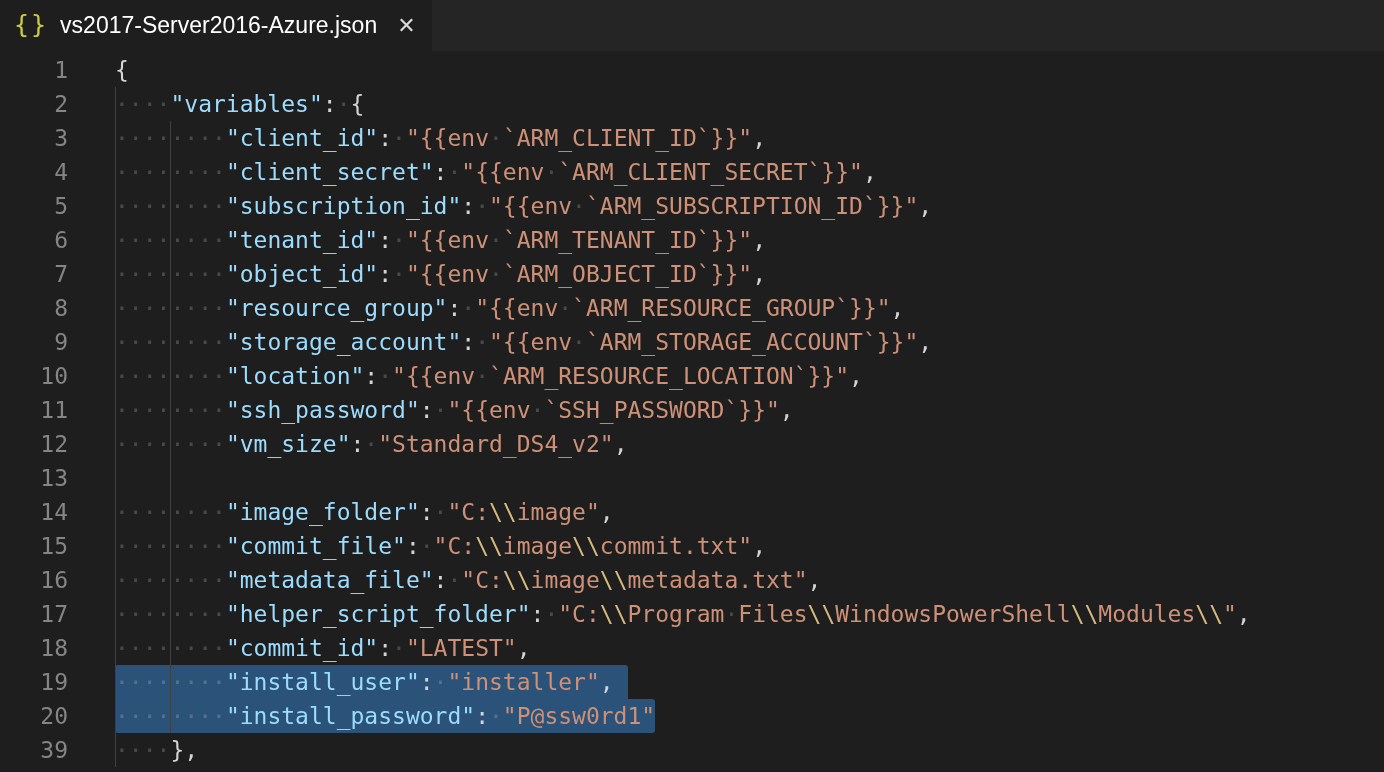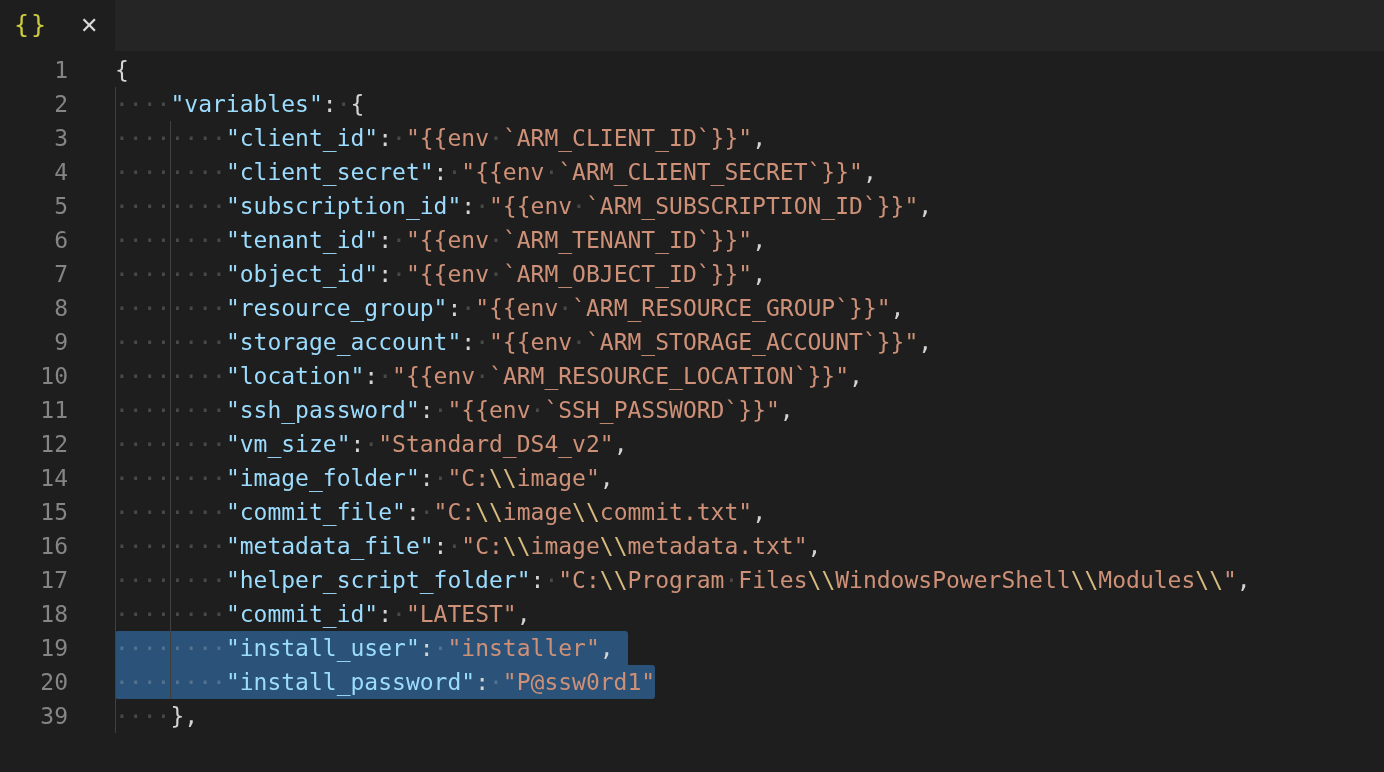--- a/index.html
+++ b/index.html
@@ -101,38 +101,40 @@
     background: var(--selection);
     border-radius: 0 3px 3px 3px;
   }
 </style>
 </head>
 <body>
 
 <div class="tabbar">
   <div class="tab">
     <span class="tab-icon">{}</span>
+    <span class="tab-title">vs2017-Server2016-Azure.json</span>
     <span class="tab-close">✕</span>
   </div>
 </div>
 
 <div class="editor">
   <div id="editor-lines">
       <div class="line"><span class="num">1</span><span class="code"><span class="tk-punct">{</span></span></div>
       <div class="line"><span class="num">2</span><span class="guide" style="left: 115px;"></span><span class="code"><span class="ws">·</span><span class="ws">·</span><span class="ws">·</span><span class="ws">·</span><span class="tk-key">"variables"</span><span class="tk-punct">:</span><span class="ws">·</span><span class="tk-punct">{</span></span></div>
       <div class="line"><span class="num">3</span><span class="guide" style="left: 115px;"></span><span class="guide" style="left: calc(4ch + 115px);"></span><span class="code"><span class="ws">·</span><span class="ws">·</span><span class="ws">·</span><span class="ws">·</span><span class="ws">·</span><span class="ws">·</span><span class="ws">·</span><span class="ws">·</span><span class="tk-key">"client_id"</span><span class="tk-punct">:</span><span class="ws">·</span><span class="tk-str">"{{env</span><span class="ws">·</span><span class="tk-str">`ARM_CLIENT_ID`}}"</span><span class="tk-punct">,</span></span></div>
       <div class="line"><span class="num">4</span><span class="guide" style="left: 115px;"></span><span class="guide" style="left: calc(4ch + 115px);"></span><span class="code"><span class="ws">·</span><span class="ws">·</span><span class="ws">·</span><span class="ws">·</span><span class="ws">·</span><span class="ws">·</span><span class="ws">·</span><span class="ws">·</span><span class="tk-key">"client_secret"</span><span class="tk-punct">:</span><span class="ws">·</span><span class="tk-str">"{{env</span><span class="ws">·</span><span class="tk-str">`ARM_CLIENT_SECRET`}}"</span><span class="tk-punct">,</span></span></div>
       <div class="line"><span class="num">5</span><span class="guide" style="left: 115px;"></span><span class="guide" style="left: calc(4ch + 115px);"></span><span class="code"><span class="ws">·</span><span class="ws">·</span><span class="ws">·</span><span class="ws">·</span><span class="ws">·</span><span class="ws">·</span><span class="ws">·</span><span class="ws">·</span><span class="tk-key">"subscription_id"</span><span class="tk-punct">:</span><span class="ws">·</span><span class="tk-str">"{{env</span><span class="ws">·</span><span class="tk-str">`ARM_SUBSCRIPTION_ID`}}"</span><span class="tk-punct">,</span></span></div>
       <div class="line"><span class="num">6</span><span class="guide" style="left: 115px;"></span><span class="guide" style="left: calc(4ch + 115px);"></span><span class="code"><span class="ws">·</span><span class="ws">·</span><span class="ws">·</span><span class="ws">·</span><span class="ws">·</span><span class="ws">·</span><span class="ws">·</span><span class="ws">·</span><span class="tk-key">"tenant_id"</span><span class="tk-punct">:</span><span class="ws">·</span><span class="tk-str">"{{env</span><span class="ws">·</span><span class="tk-str">`ARM_TENANT_ID`}}"</span><span class="tk-punct">,</span></span></div>
       <div class="line"><span class="num">7</span><span class="guide" style="left: 115px;"></span><span class="guide" style="left: calc(4ch + 115px);"></span><span class="code"><span class="ws">·</span><span class="ws">·</span><span class="ws">·</span><span class="ws">·</span><span class="ws">·</span><span class="ws">·</span><span class="ws">·</span><span class="ws">·</span><span class="tk-key">"object_id"</span><span class="tk-punct">:</span><span class="ws">·</span><span class="tk-str">"{{env</span><span class="ws">·</span><span class="tk-str">`ARM_OBJECT_ID`}}"</span><span class="tk-punct">,</span></span></div>
       <div class="line"><span class="num">8</span><span class="guide" style="left: 115px;"></span><span class="guide" style="left: calc(4ch + 115px);"></span><span class="code"><span class="ws">·</span><span class="ws">·</span><span class="ws">·</span><span class="ws">·</span><span class="ws">·</span><span class="ws">·</span><span class="ws">·</span><span class="ws">·</span><span class="tk-key">"resource_group"</span><span class="tk-punct">:</span><span class="ws">·</span><span class="tk-str">"{{env</span><span class="ws">·</span><span class="tk-str">`ARM_RESOURCE_GROUP`}}"</span><span class="tk-punct">,</span></span></div>
       <div class="line"><span class="num">9</span><span class="guide" style="left: 115px;"></span><span class="guide" style="left: calc(4ch + 115px);"></span><span class="code"><span class="ws">·</span><span class="ws">·</span><span class="ws">·</span><span class="ws">·</span><span class="ws">·</span><span class="ws">·</span><span class="ws">·</span><span class="ws">·</span><span class="tk-key">"storage_account"</span><span class="tk-punct">:</span><span class="ws">·</span><span class="tk-str">"{{env</span><span class="ws">·</span><span class="tk-str">`ARM_STORAGE_ACCOUNT`}}"</span><span class="tk-punct">,</span></span></div>
       <div class="line"><span class="num">10</span><span class="guide" style="left: 115px;"></span><span class="guide" style="left: calc(4ch + 115px);"></span><span class="code"><span class="ws">·</span><span class="ws">·</span><span class="ws">·</span><span class="ws">·</span><span class="ws">·</span><span class="ws">·</span><span class="ws">·</span><span class="ws">·</span><span class="tk-key">"location"</span><span class="tk-punct">:</span><span class="ws">·</span><span class="tk-str">"{{env</span><span class="ws">·</span><span class="tk-str">`ARM_RESOURCE_LOCATION`}}"</span><span class="tk-punct">,</span></span></div>
       <div class="line"><span class="num">11</span><span class="guide" style="left: 115px;"></span><span class="guide" style="left: calc(4ch + 115px);"></span><span class="code"><span class="ws">·</span><span class="ws">·</span><span class="ws">·</span><span class="ws">·</span><span class="ws">·</span><span class="ws">·</span><span class="ws">·</span><span class="ws">·</span><span class="tk-key">"ssh_password"</span><span class="tk-punct">:</span><span class="ws">·</span><span class="tk-str">"{{env</span><span class="ws">·</span><span class="tk-str">`SSH_PASSWORD`}}"</span><span class="tk-punct">,</span></span></div>
       <div class="line"><span class="num">12</span><span class="guide" style="left: 115px;"></span><span class="guide" style="left: calc(4ch + 115px);"></span><span class="code"><span class="ws">·</span><span class="ws">·</span><span class="ws">·</span><span class="ws">·</span><span class="ws">·</span><span class="ws">·</span><span class="ws">·</span><span class="ws">·</span><span class="tk-key">"vm_size"</span><span class="tk-punct">:</span><span class="ws">·</span><span class="tk-str">"Standard_DS4_v2"</span><span class="tk-punct">,</span></span></div>
+      <div class="line"><span class="num">13</span><span class="guide" style="left: 115px;"></span><span class="guide" style="left: calc(4ch + 115px);"></span><span class="code"></span></div>
       <div class="line"><span class="num">14</span><span class="guide" style="left: 115px;"></span><span class="guide" style="left: calc(4ch + 115px);"></span><span class="code"><span class="ws">·</span><span class="ws">·</span><span class="ws">·</span><span class="ws">·</span><span class="ws">·</span><span class="ws">·</span><span class="ws">·</span><span class="ws">·</span><span class="tk-key">"image_folder"</span><span class="tk-punct">:</span><span class="ws">·</span><span class="tk-str">"C:</span><span class="tk-esc">\\</span><span class="tk-str">image"</span><span class="tk-punct">,</span></span></div>
       <div class="line"><span class="num">15</span><span class="guide" style="left: 115px;"></span><span class="guide" style="left: calc(4ch + 115px);"></span><span class="code"><span class="ws">·</span><span class="ws">·</span><span class="ws">·</span><span class="ws">·</span><span class="ws">·</span><span class="ws">·</span><span class="ws">·</span><span class="ws">·</span><span class="tk-key">"commit_file"</span><span class="tk-punct">:</span><span class="ws">·</span><span class="tk-str">"C:</span><span class="tk-esc">\\</span><span class="tk-str">image</span><span class="tk-esc">\\</span><span class="tk-str">commit.txt"</span><span class="tk-punct">,</span></span></div>
       <div class="line"><span class="num">16</span><span class="guide" style="left: 115px;"></span><span class="guide" style="left: calc(4ch + 115px);"></span><span class="code"><span class="ws">·</span><span class="ws">·</span><span class="ws">·</span><span class="ws">·</span><span class="ws">·</span><span class="ws">·</span><span class="ws">·</span><span class="ws">·</span><span class="tk-key">"metadata_file"</span><span class="tk-punct">:</span><span class="ws">·</span><span class="tk-str">"C:</span><span class="tk-esc">\\</span><span class="tk-str">image</span><span class="tk-esc">\\</span><span class="tk-str">metadata.txt"</span><span class="tk-punct">,</span></span></div>
       <div class="line"><span class="num">17</span><span class="guide" style="left: 115px;"></span><span class="guide" style="left: calc(4ch + 115px);"></span><span class="code"><span class="ws">·</span><span class="ws">·</span><span class="ws">·</span><span class="ws">·</span><span class="ws">·</span><span class="ws">·</span><span class="ws">·</span><span class="ws">·</span><span class="tk-key">"helper_script_folder"</span><span class="tk-punct">:</span><span class="ws">·</span><span class="tk-str">"C:</span><span class="tk-esc">\\</span><span class="tk-str">Program</span><span class="ws">·</span><span class="tk-str">Files</span><span class="tk-esc">\\</span><span class="tk-str">WindowsPowerShell</span><span class="tk-esc">\\</span><span class="tk-str">Modules</span><span class="tk-esc">\\</span><span class="tk-str">"</span><span class="tk-punct">,</span></span></div>
       <div class="line"><span class="num">18</span><span class="guide" style="left: 115px;"></span><span class="guide" style="left: calc(4ch + 115px);"></span><span class="code"><span class="ws">·</span><span class="ws">·</span><span class="ws">·</span><span class="ws">·</span><span class="ws">·</span><span class="ws">·</span><span class="ws">·</span><span class="ws">·</span><span class="tk-key">"commit_id"</span><span class="tk-punct">:</span><span class="ws">·</span><span class="tk-str">"LATEST"</span><span class="tk-punct">,</span></span></div>
       <div class="line sel-first"><span class="num">19</span><span class="guide" style="left: 115px;"></span><span class="guide" style="left: calc(4ch + 115px);"></span><span class="code"><span class="ws">·</span><span class="ws">·</span><span class="ws">·</span><span class="ws">·</span><span class="ws">·</span><span class="ws">·</span><span class="ws">·</span><span class="ws">·</span><span class="tk-key">"install_user"</span><span class="tk-punct">:</span><span class="ws">·</span><span class="tk-str">"installer"</span><span class="tk-punct">,</span></span></div>
       <div class="line sel-last"><span class="num">20</span><span class="guide" style="left: 115px;"></span><span class="guide" style="left: calc(4ch + 115px);"></span><span class="code"><span class="ws">·</span><span class="ws">·</span><span class="ws">·</span><span class="ws">·</span><span class="ws">·</span><span class="ws">·</span><span class="ws">·</span><span class="ws">·</span><span class="tk-key">"install_password"</span><span class="tk-punct">:</span><span class="ws">·</span><span class="tk-str">"P@ssw0rd1"</span></span></div>
       <div class="line"><span class="num">39</span><span class="guide" style="left: 115px;"></span><span class="code"><span class="ws">·</span><span class="ws">·</span><span class="ws">·</span><span class="ws">·</span><span class="tk-punct">},</span></span></div>
     </div>
 </div>

